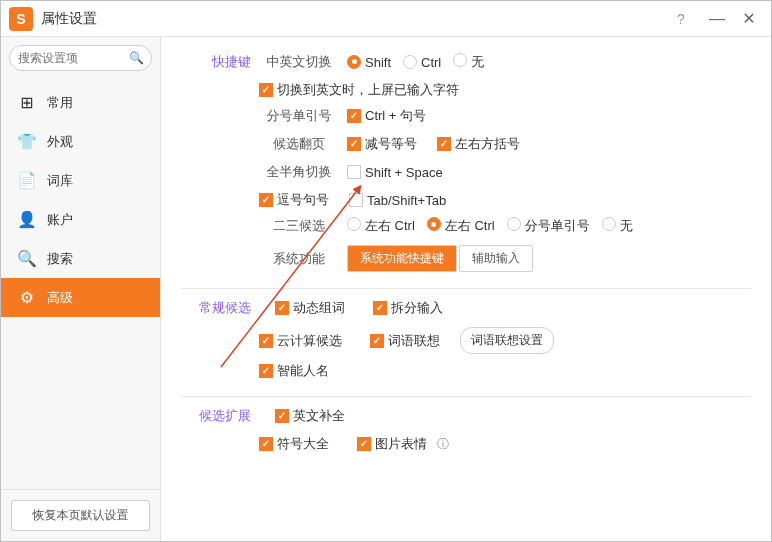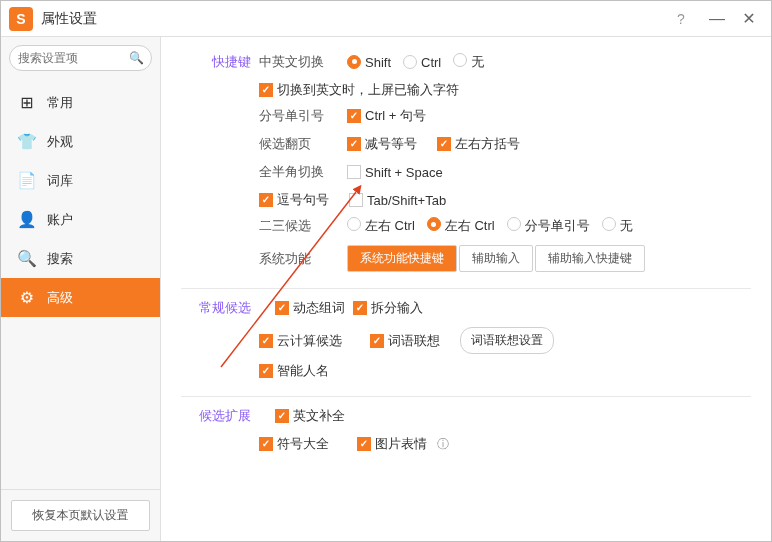--- a/index.html
+++ b/index.html
@@ -20,21 +20,21 @@
     .nav-items { flex: 1; padding-top: 4px; }
     .nav-item { display: flex; align-items: center; gap: 10px; padding: 10px 16px; cursor: pointer; color: #333; font-size: 13px; }
     .nav-item.active { background: #f47920; color: #fff; }
     .nav-icon { font-size: 16px; width: 20px; text-align: center; }
     .sidebar-footer { padding: 10px; border-top: 1px solid #e0e0e0; }
     .restore-btn { width: 100%; padding: 6px; border: 1px solid #d0d0d0; background: #fff; color: #555; font-size: 12px; cursor: pointer; border-radius: 2px; text-align: center; }
     .main { flex: 1; padding: 16px 20px; overflow-y: auto; background: #fff; position: relative; }
     .section { margin-bottom: 16px; }
     .row { display: flex; align-items: center; margin-bottom: 10px; gap: 8px; }
     .label { color: #8b5cf6; min-width: 70px; text-align: right; font-size: 13px; }
-    .label-wide { color: #555; min-width: 80px; text-align: left; font-size: 13px; }
+    .label-wide { color: #555; min-width: 80px; text-align: center; font-size: 13px; }
     .radio-group { display: flex; align-items: center; gap: 12px; }
     .radio-item { display: flex; gap: 4px; cursor: pointer; }
     .radio-circle { width: 14px; height: 14px; border-radius: 50%; border: 1.5px solid #ccc; display: flex; align-items: center; justify-content: center; }
     .radio-circle.checked { border-color: #f47920; background: #f47920; }
     .radio-circle.checked::after { content: ''; width: 5px; height: 5px; border-radius: 50%; background: white; }
     .radio-label { font-size: 13px; color: #333; }
     .checkbox-item { display: flex; align-items: center; gap: 4px; cursor: pointer; }
     .checkbox-box { width: 14px; height: 14px; border: 1.5px solid #f47920; background: #f47920; display: flex; align-items: center; justify-content: center; }
     .checkbox-box.unchecked { border: 1.5px solid #ccc; background: #fff; }
     .checkbox-box::after { content: '✓'; color: white; font-size: 10px; font-weight: bold; line-height: 1; }
@@ -206,32 +206,31 @@
             </div>
           </div>
         </div>
 
         <div class="row">
           <span class="label"></span>
           <span class="label-wide">系统功能</span>
           <div class="tab-buttons">
             <button class="tab-btn">系统功能快捷键</button>
             <button class="tab-btn inactive">辅助输入</button>
-            <button class="tab-btn inactive">辅助输入快捷键</button>
           </div>
         </div>
       </div>
 
       <hr class="section-divider">
 
       <div class="section">
         <div class="row">
           <span class="label">常规候选</span>
           <div style="min-width:8px"></div>
-          <div class="checkbox-item" style="">
+          <div class="checkbox-item" style="margin-right:20px">
             <div class="checkbox-box"></div>
             <span class="checkbox-label">动态组词</span>
           </div>
           <div class="checkbox-item">
             <div class="checkbox-box"></div>
             <span class="checkbox-label">拆分输入</span>
           </div>
         </div>
         <div class="indent-row">
           <div class="checkbox-item" style="margin-right:20px">

